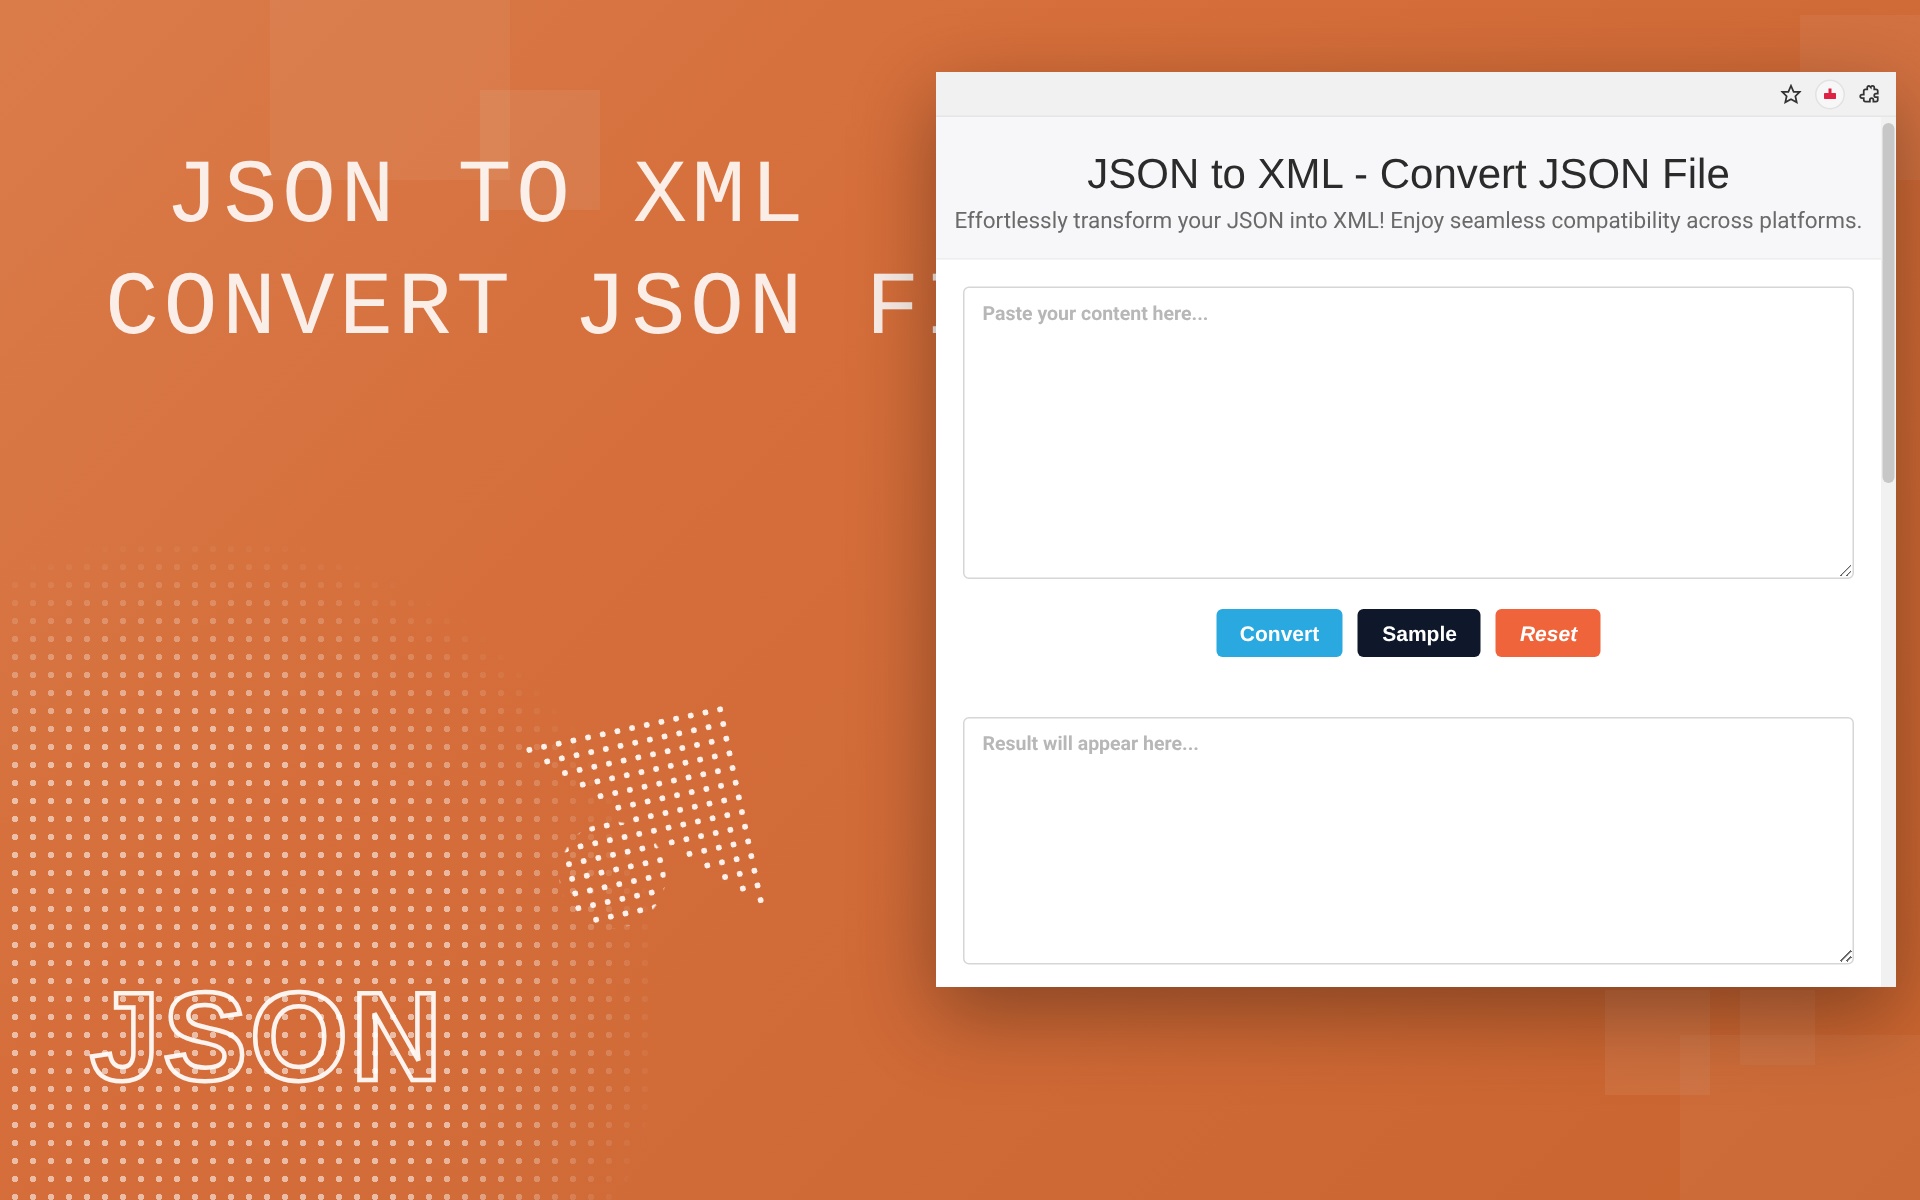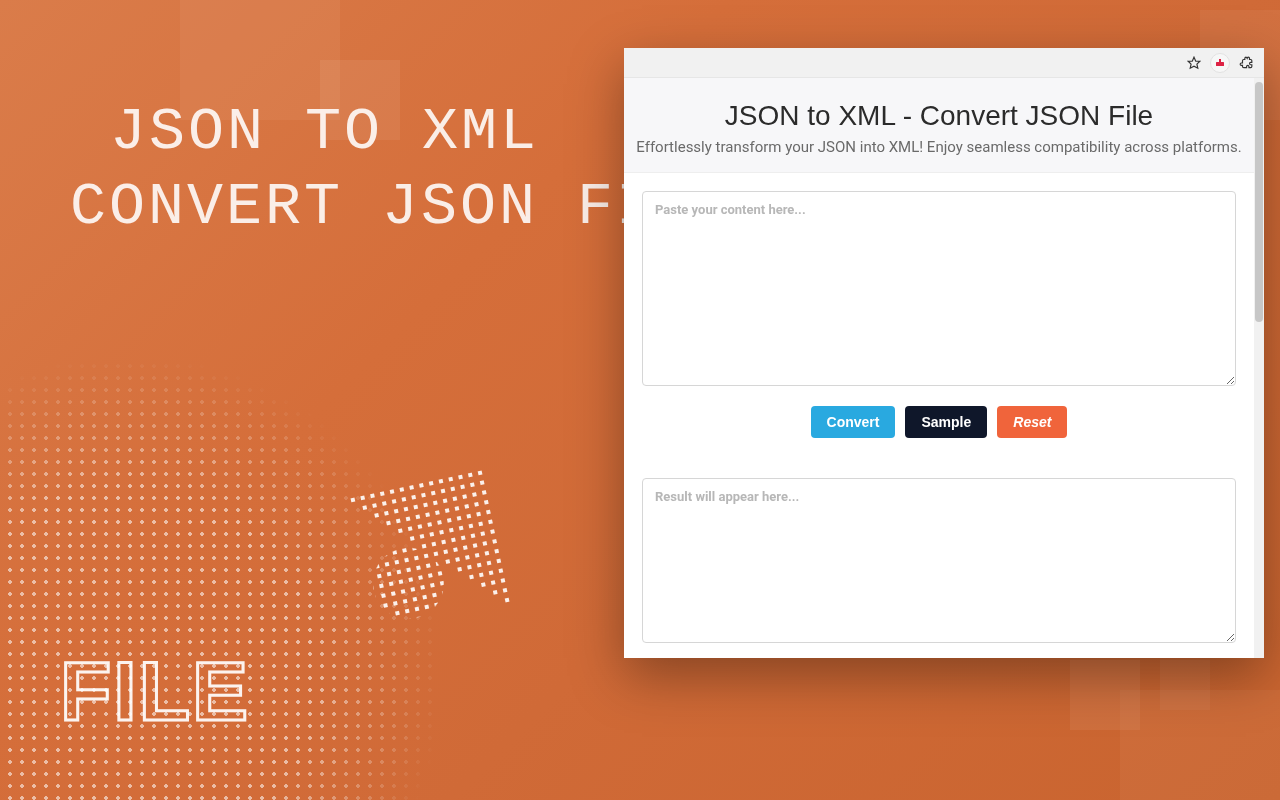--- a/index.html
+++ b/index.html
@@ -162,21 +162,21 @@
 
   <div class="halftone"></div>
 
   <div class="headline">
     <div class="l1">JSON TO XML</div>
     <div class="l2">CONVERT JSON FILE</div>
   </div>
 
   <div class="arrow-dots"></div>
 
-  <div class="json-word">FILE</div>
+  <div class="json-word">JSON</div>
 
   <div class="popup">
     <div class="chrome-bar">
       <span class="iconbtn">
         <svg width="14" height="14" viewBox="0 0 24 24" fill="none" stroke="#333" stroke-width="2">
             <polygon points="12,2 15,9 22,9 17,14 18.5,21 12,17.5 5.5,21 7,14 2,9 9,9"></polygon>
           </svg>
       </span>
       <span class="iconbtn circled">
         <svg width="12" height="12" viewBox="0 0 24 24" fill="#d24" stroke="none">

